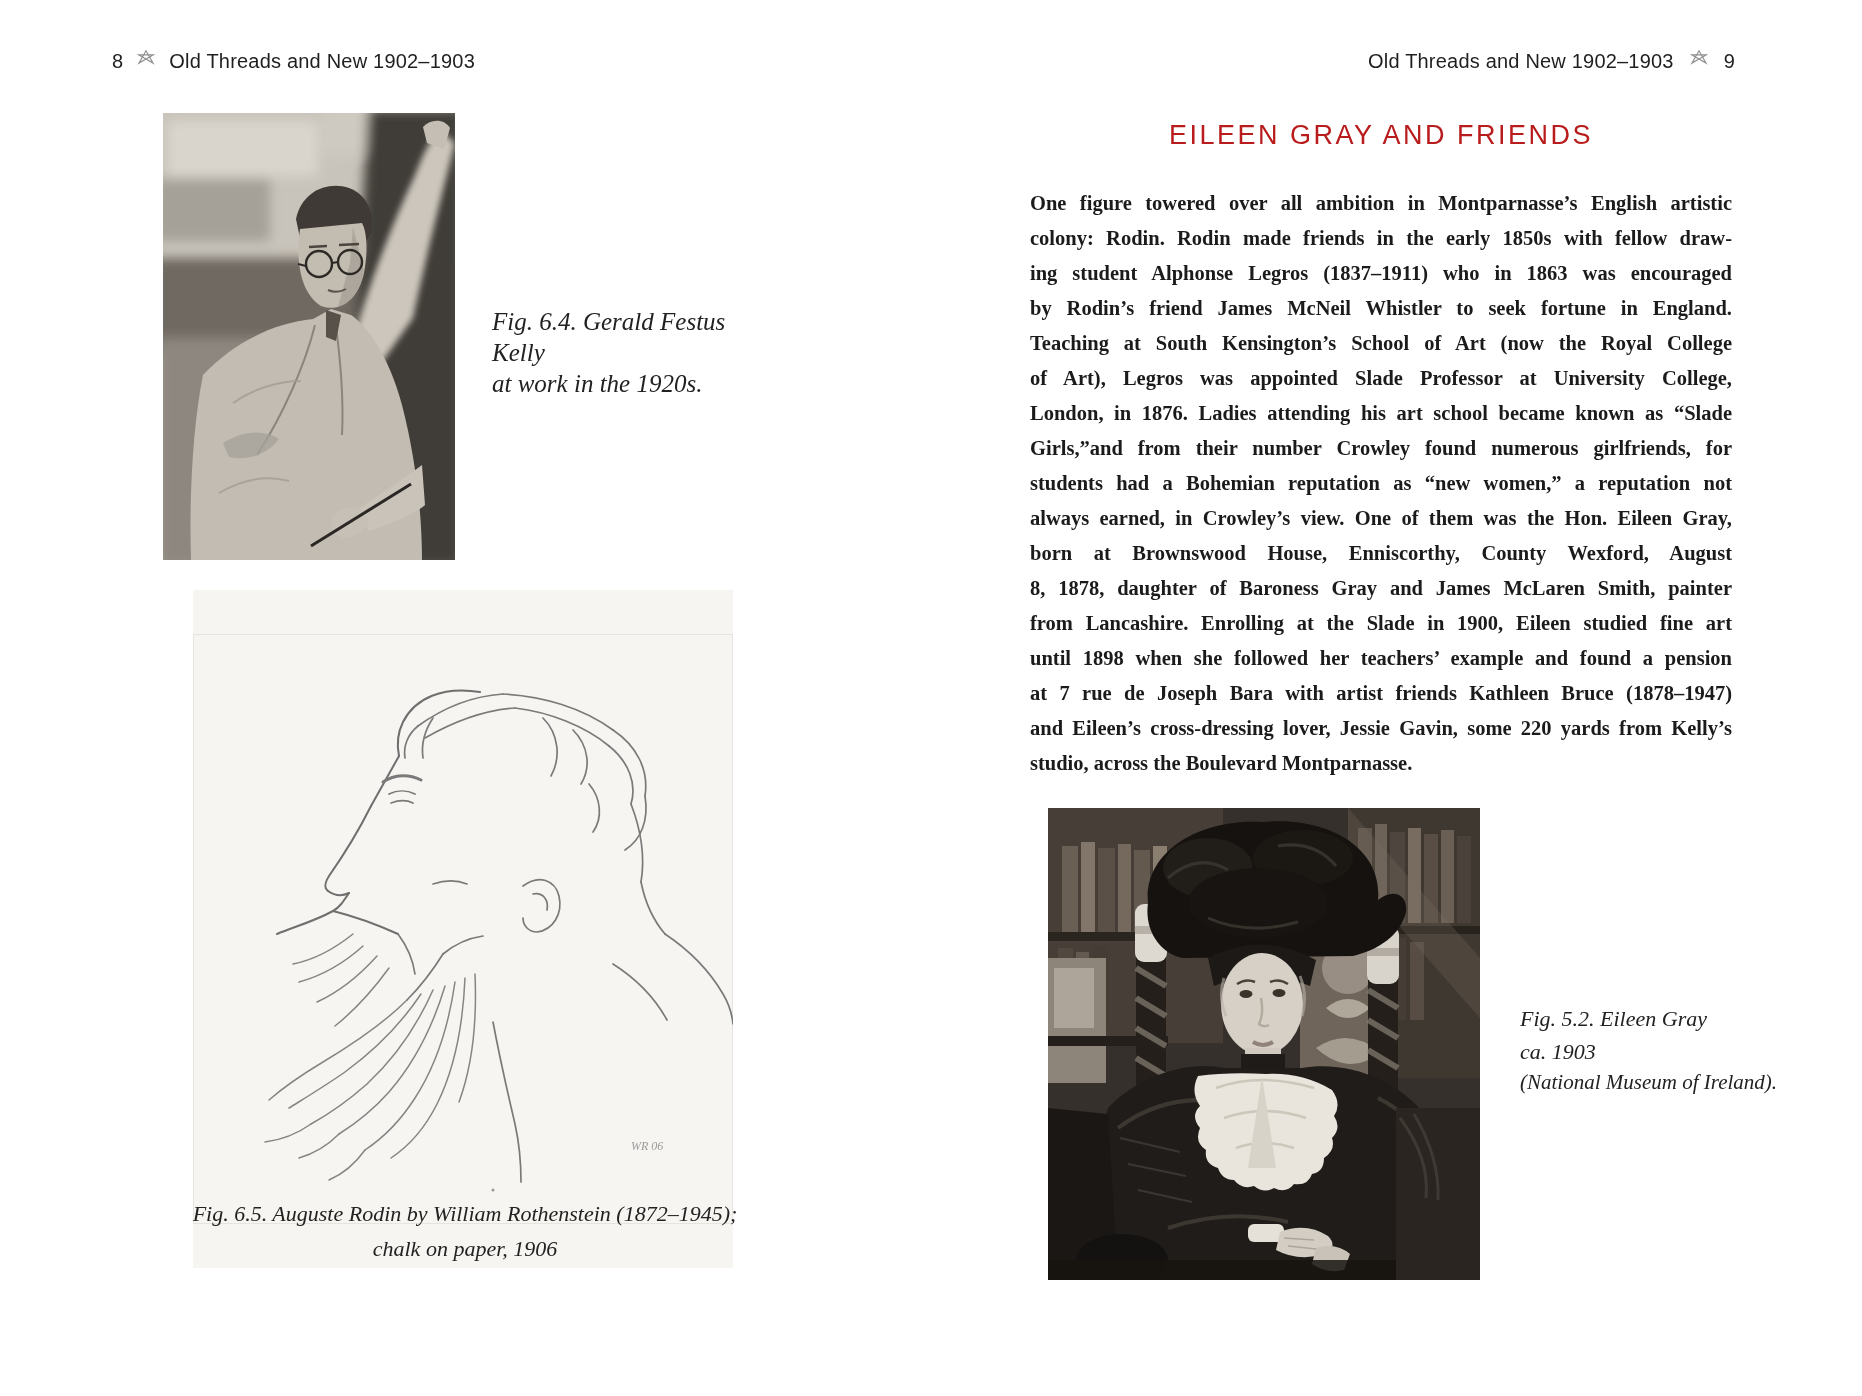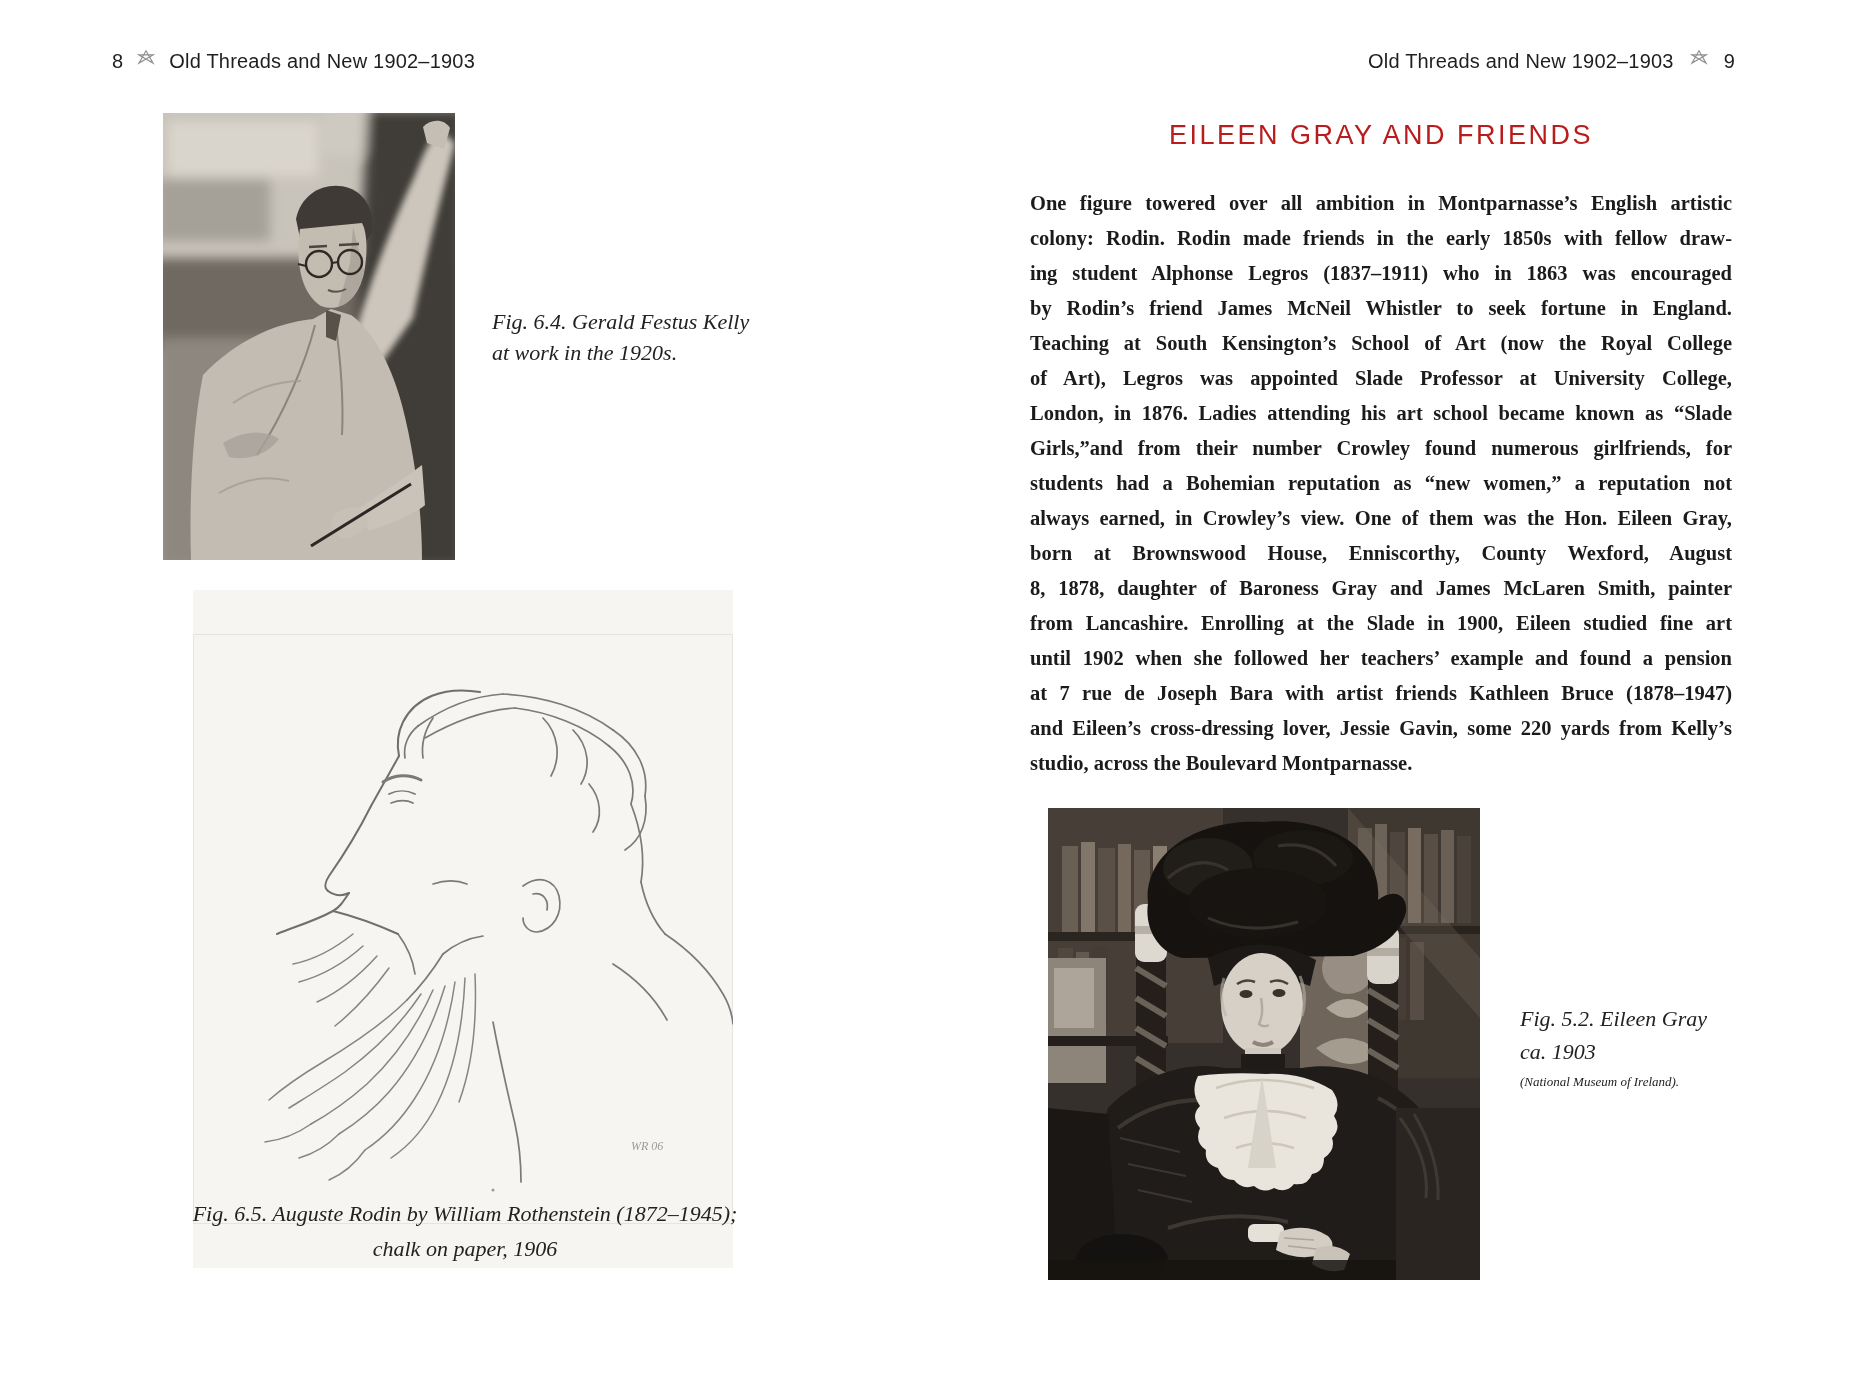--- a/index.html
+++ b/index.html
@@ -26,25 +26,25 @@
 
   
   .fig{position:absolute;}
   .fig svg{display:block;width:100%;height:100%;}
   .fig64{left:163px;top:113px;width:292px;height:447px;}
   .fig65{left:193px;top:590px;width:540px;height:678px;background:#f6f5f2;}
   .fig66{left:1048px;top:808px;width:432px;height:472px;}
 
   
   .caption{font-style:italic;color:#222222;}
-  .cap64{position:absolute;left:492px;top:306px;width:290px;font-size:22px;line-height:31px;text-align:left;}
+  .cap64{position:absolute;left:492px;top:306px;width:290px;font-size:25px;line-height:31px;text-align:left;}
   .cap65{position:absolute;left:140px;top:1196px;width:650px;text-align:center;font-size:22px;line-height:35px;}
   .cap65 .cap-small{font-size:17px;line-height:30px;}
   .cap66{position:absolute;left:1520px;top:1002px;width:280px;text-align:left;font-size:22px;line-height:33px;}
-  .cap66 .cap-small{font-size:13px;line-height:28px;}
+  .cap66 .cap-small{font-size:21px;line-height:28px;}
 
   
   .section-heading{
     position:absolute;left:1030px;top:120px;width:702px;
     text-align:center;
     font-family:"Liberation Sans", sans-serif;
     font-size:27px;letter-spacing:2.5px;color:#b91c1c;font-weight:400;
   }
   .body-block{
     position:absolute;left:1030px;top:186px;width:702px;
@@ -212,21 +212,21 @@
       <div class="body-line">by Rodin’s friend James McNeil Whistler to seek fortune in England.</div>
       <div class="body-line">Teaching at South Kensington’s School of Art (now the Royal College</div>
       <div class="body-line">of Art), Legros was appointed Slade Professor at University College,</div>
       <div class="body-line">London, in 1876. Ladies attending his art school became known as “Slade</div>
       <div class="body-line">Girls,”and from their number Crowley found numerous girlfriends, for</div>
       <div class="body-line">students had a Bohemian reputation as “new women,” a reputation not</div>
       <div class="body-line">always earned, in Crowley’s view. One of them was the Hon. Eileen Gray,</div>
       <div class="body-line">born at Brownswood House, Enniscorthy, County Wexford, August</div>
       <div class="body-line">8, 1878, daughter of Baroness Gray and James McLaren Smith, painter</div>
       <div class="body-line">from Lancashire. Enrolling at the Slade in 1900, Eileen studied fine art</div>
-      <div class="body-line">until 1902 when she followed her teachers’ example and found a pension</div>
+      <div class="body-line">until 1898 when she followed her teachers’ example and found a pension</div>
       <div class="body-line">at 7 rue de Joseph Bara with artist friends Kathleen Bruce (1878–1947)</div>
       <div class="body-line">and Eileen’s cross-dressing lover, Jessie Gavin, some 220 yards from Kelly’s</div>
       <div class="body-line">studio, across the Boulevard Montparnasse.</div>
     </div>
 
   <div class="fig fig66">
     <svg viewBox="0 0 432 472" preserveAspectRatio="none">
       <rect width="432" height="472" fill="#35302b"></rect>
 
       <rect x="0" y="0" width="175" height="235" fill="#473f37"></rect>

